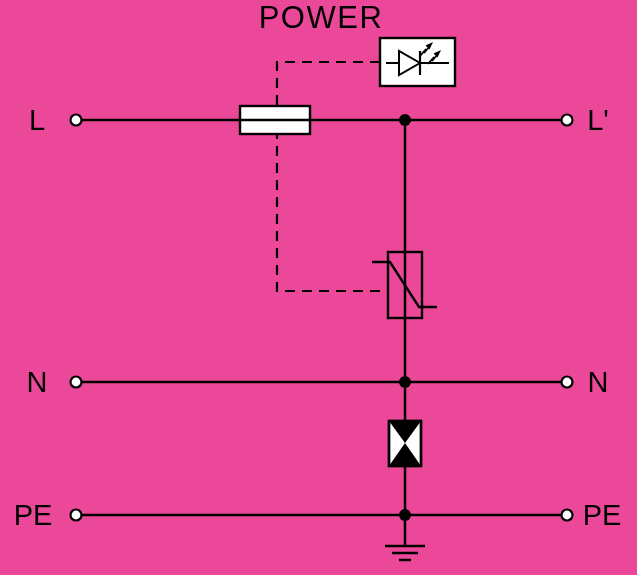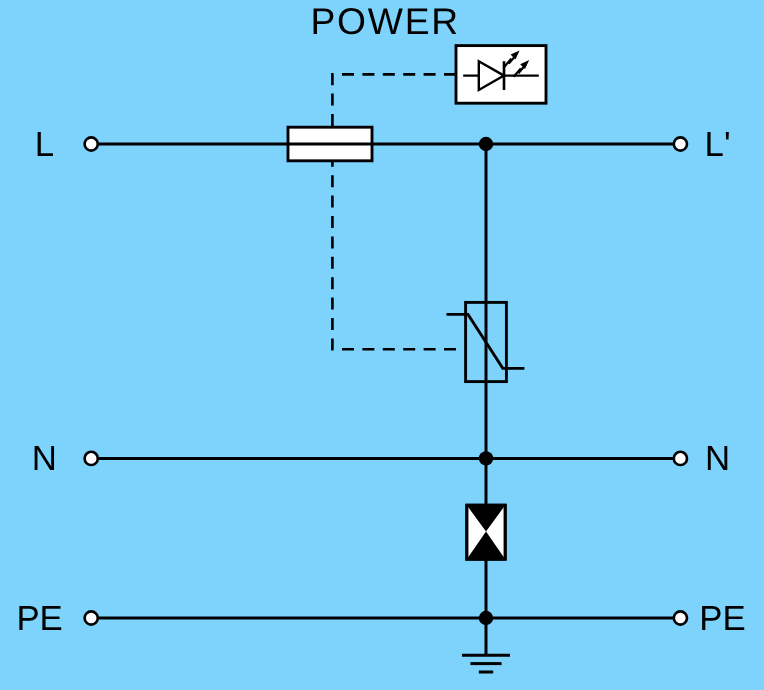--- a/index.html
+++ b/index.html
@@ -4,21 +4,21 @@
 <style>
   html, body {
     margin: 0;
     padding: 0;
     background: #ffffff;
   }
   .canvas {
     position: relative;
     width: 637px;
     height: 575px;
-    background: #7dd3fc;
+    background: #ec4899;
     font-family: "Liberation Sans", sans-serif;
     overflow: hidden;
   }
   svg {
     position: absolute;
     top: 0;
     left: 0;
     display: block;
   }
   .wire {

